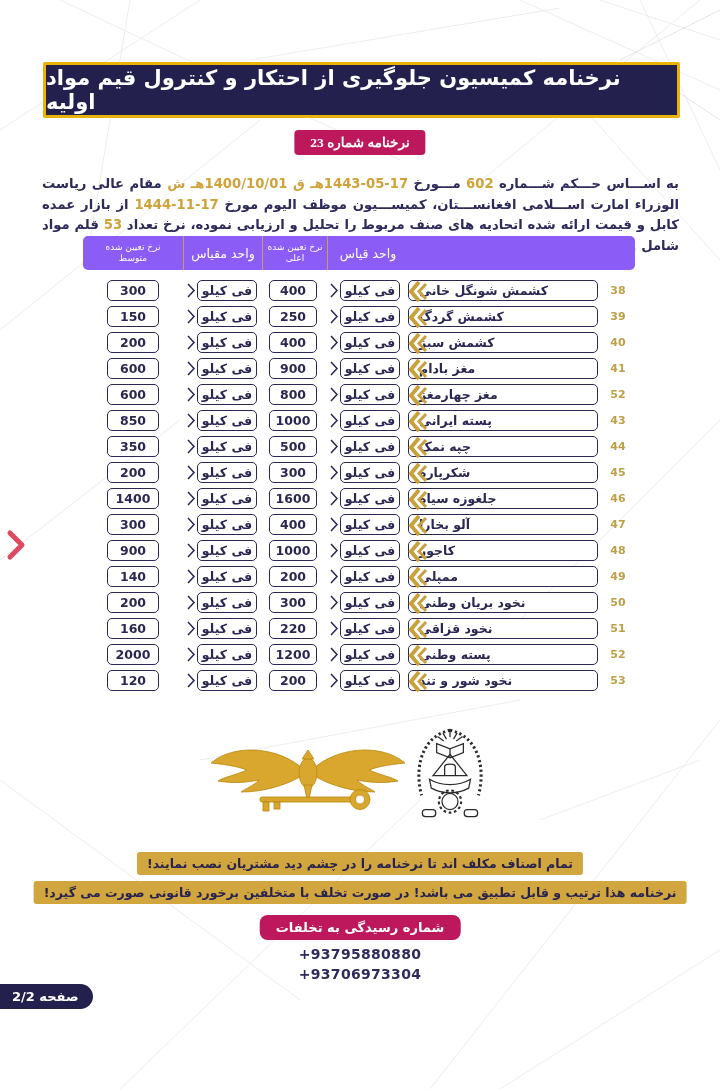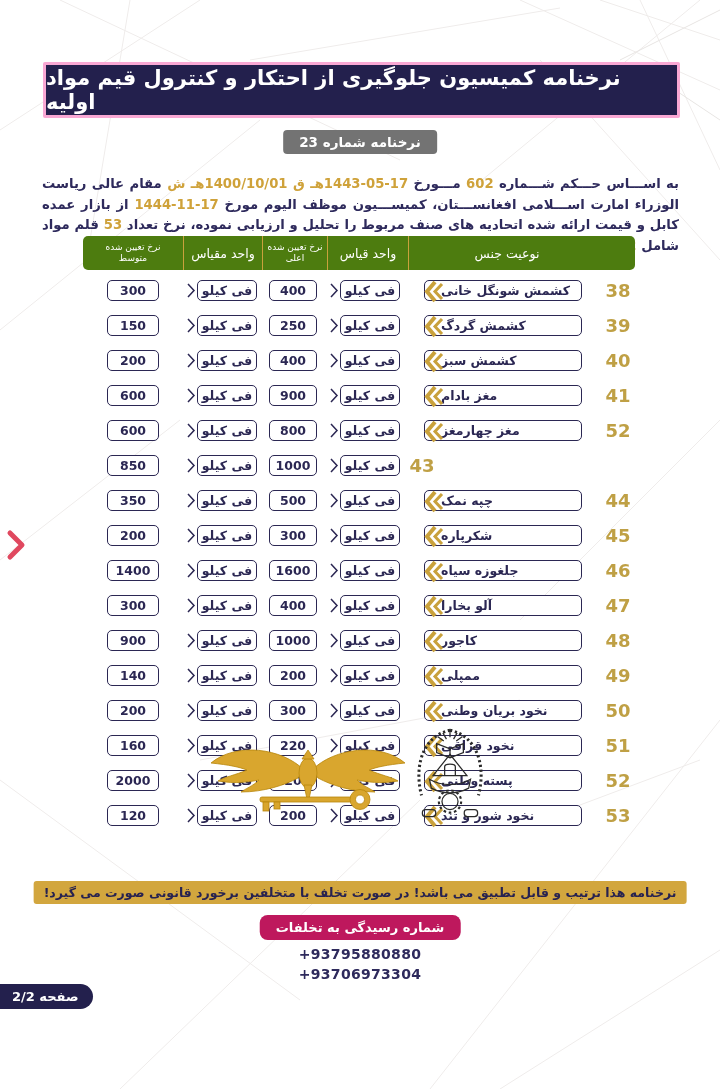--- a/index.html
+++ b/index.html
@@ -1,57 +1,57 @@
 <!DOCTYPE html>
 <html><head>
 <meta charset="utf-8">
 <style>
   html,body{margin:0;padding:0;background:#ffffff;}
   .page{position:relative;width:720px;height:1089px;background:#ffffff;overflow:hidden;
         font-family:"DejaVu Sans",sans-serif;color:#2e2a5c;}
   .bg-pattern{position:absolute;inset:0;pointer-events:none;}
 
   .header-banner{position:absolute;left:43px;top:62px;width:631px;height:50px;
-    background:#23204d;border:3px solid #f9a8d4;border-radius:2px;
+    background:#23204d;border:3px solid #eab308;border-radius:2px;
     display:flex;align-items:center;justify-content:flex-start;}
   .header-banner span{color:#ffffff;font-size:21px;font-weight:bold;}
 
   .issue-badge{position:absolute;left:50%;top:130px;transform:translateX(-50%);
-    background:#737373;color:#ffffff;font-size:13.5px;font-weight:bold;
-    padding:4px 16px;border-radius:4px;white-space:nowrap;}
+    background:#be185d;color:#ffffff;font-size:13.5px;font-weight:bold;
+    padding:4px 16px;border-radius:4px;white-space:nowrap;font-family:Liberation Serif, serif;}
 
   .intro{position:absolute;left:42px;top:161px;width:637px;direction:rtl;
     font-size:13.2px;font-weight:bold;line-height:1.55;color:#2e2a5c;
     text-align:justify;}
   .intro .gold{color:#cfa23a;}
 
   .price-table{position:absolute;left:83px;top:236px;width:552px;}
-  .thead{display:flex;background:#4d7c0f;border-radius:5px;height:34px;overflow:hidden;}
+  .thead{display:flex;background:#8b5cf6;border-radius:5px;height:34px;overflow:hidden;}
   .th{display:flex;flex-direction:column;align-items:center;justify-content:center;
       color:#fff;border-left:1.5px solid #c9a13c;}
   .th:first-child{border-left:none;}
   .th .l1{font-size:9px;line-height:1.2;}
   .th .big{font-size:12.5px;font-weight:normal;}
   .c-avg{width:100px;} .c-unit2{width:78px;} .c-high{width:64px;}
   .c-unit{width:80px;} .c-item{width:196px;}
 
-  .tbody{margin-top:10px;display:flex;flex-direction:column;gap:14px;}
+  .tbody{margin-top:10px;display:flex;flex-direction:column;gap:5px;}
   .trow{display:flex;align-items:center;height:21px;}
   .col{display:flex;align-items:center;justify-content:center;}
   .box{box-sizing:border-box;border:1.4px solid #2b2753;border-radius:5px;background:#fff;
        height:21px;display:flex;align-items:center;justify-content:center;
        font-size:12.5px;font-weight:bold;color:#2b2753;}
   .val-box{width:52px;} .val-box.high{width:48px;}
   .unit-wrap{display:flex;align-items:flex-end;}
   .unit-box{width:60px;}
   .notch-svg{margin-right:1px;}
-  .item-box{position:relative;width:158px;justify-content:flex-end;
-            padding-left:16px;padding-right:9px;direction:rtl;}
+  .item-box{position:relative;width:190px;justify-content:flex-end;
+            padding-left:10px;padding-right:9px;direction:rtl;}
   .item-chevrons{position:absolute;left:-3px;top:-2px;}
-  .row-no{width:34px;text-align:center;font-size:18px;font-weight:bold;color:#bfa045;}
+  .row-no{width:34px;text-align:center;font-size:11px;font-weight:bold;color:#bfa045;}
 
   .nav-chevron{position:absolute;left:6px;top:529px;width:22px;height:32px;cursor:pointer;}
 
   .logos{position:absolute;left:0;top:722px;width:720px;height:100px;}
   .eagle{position:absolute;left:208px;top:16px;}
   .emblem{position:absolute;left:404px;top:2px;}
 
   .notice{position:absolute;left:50%;transform:translateX(-50%);
     background:#d2a63e;color:#272250;font-size:12.5px;font-weight:bold;
     padding:4px 10px;border-radius:3px;white-space:nowrap;direction:rtl;}
@@ -120,23 +120,20 @@
       <div class="th c-unit2">
         <span class="big">واحد مقیاس</span>
       </div>
       <div class="th c-high">
         <span class="l1">نرخ تعیین شده</span>
         <span class="l1">اعلی</span>
       </div>
       <div class="th c-unit">
         <span class="big">واحد قیاس</span>
       </div>
-      <div class="th c-item">
-        <span class="big">نوعیت جنس</span>
-      </div>
     </div>
     <div class="tbody">
     <div class="trow">
       <div class="col c-avg">
         <span class="box val-box">300</span>
       </div>
       <div class="col c-unit2">
         <span class="unit-wrap">
           <svg class="notch-svg" width="9" height="21" viewBox="0 0 9 21">
                 <polyline points="1,4 7,10.5 1,17" fill="none" stroke="#2b2753" stroke-width="1.5"></polyline>
@@ -321,20 +318,29 @@
       </div>
       <div class="col c-high">
         <span class="box val-box high">1000</span>
       </div>
       <div class="col c-unit">
         <span class="unit-wrap">
           <svg class="notch-svg" width="9" height="21" viewBox="0 0 9 21">
                 <polyline points="1,4 7,10.5 1,17" fill="none" stroke="#2b2753" stroke-width="1.5"></polyline>
               </svg>
           <span class="box unit-box">فی کیلو</span>
+        </span>
+      </div>
+      <div class="col c-item">
+        <span class="box item-box">
+          <svg class="item-chevrons" width="22" height="25" viewBox="0 0 22 25">
+            <polyline points="13,3 5,12.5 13,22" fill="none" stroke="#c9a13c" stroke-width="4"></polyline>
+            <polyline points="20,5 13,12.5 20,20" fill="none" stroke="#c9a13c" stroke-width="3"></polyline>
+          </svg>
+          <span>پسته ایرانی</span>
         </span>
       </div>
       <div class="row-no">43</div>
     </div>
 
     <div class="trow">
       <div class="col c-avg">
         <span class="box val-box">350</span>
       </div>
       <div class="col c-unit2">
@@ -715,20 +721,23 @@
         <path d="M44,58 L44,48 C44,44 56,44 56,48 L56,58"></path>
         <path d="M27,62 C40,70 60,70 73,62 L71,72 C58,79 42,79 29,72 Z"></path>
         <circle cx="50" cy="87" r="9"></circle>
         <circle cx="50" cy="87" r="12.5" stroke-dasharray="3,3" stroke-width="2.4"></circle>
         <rect x="19" y="96" width="15" height="8" rx="3.5"></rect>
         <rect x="66" y="96" width="15" height="8" rx="3.5"></rect>
       </g>
     </svg>
   </div>
 
+  <div class="notice notice1">
+    <span>تمام اصناف مکلف اند تا نرخنامه را در چشم دید مشتریان نصب نمایند!</span>
+  </div>
   <div class="notice notice2">
     <span>نرخنامه هذا ترتیب و قابل تطبیق می باشد! در صورت تخلف با متخلفین برخورد قانونی صورت می گیرد!</span>
   </div>
 
   <div class="complaints-badge">
     <span>شماره رسیدگی به تخلفات</span>
   </div>
   <div class="phones">
     <div>+93795880880</div>
     <div>+93706973304</div>

